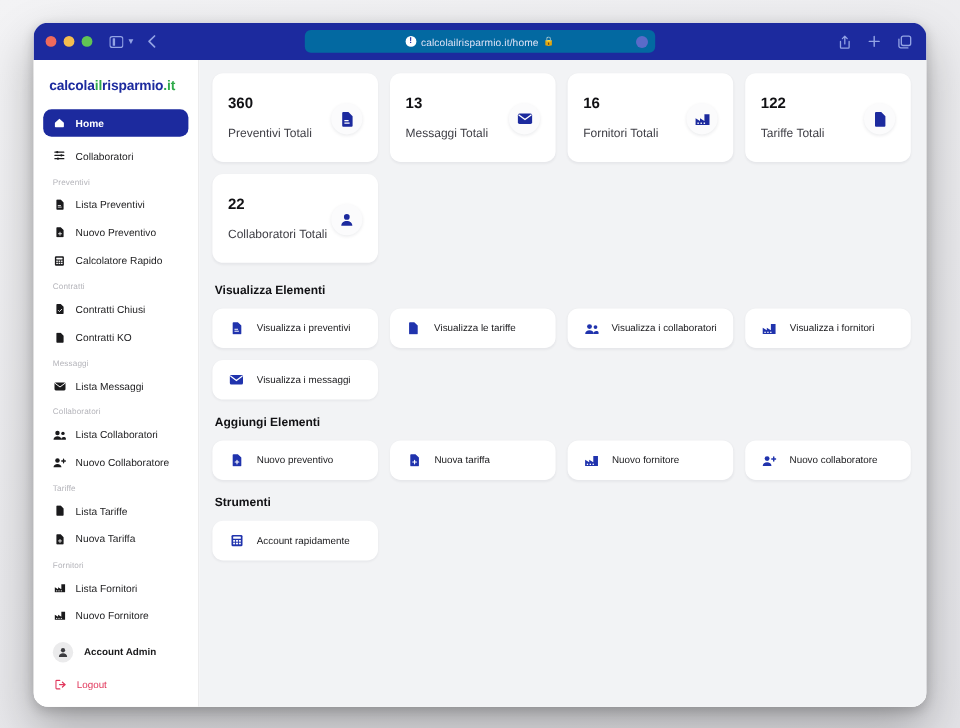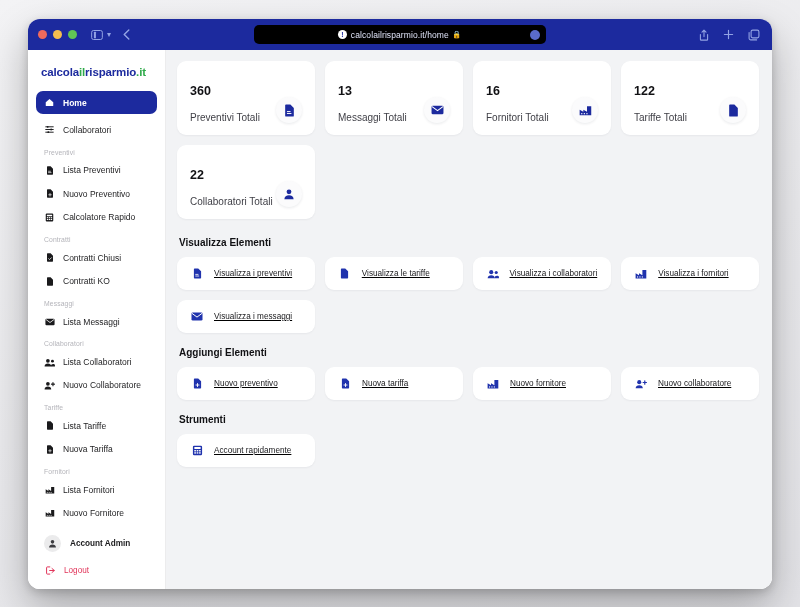--- a/index.html
+++ b/index.html
@@ -61,21 +61,21 @@
   #sidebar-toggle-caret { margin-left: 4px; font-size: 8px; }
   #nav-back-btn { margin-left: 12px; font-size: 13px; }
 
   #url-bar {
     position: absolute;
     left: 50%;
     transform: translateX(-50%);
     top: 6px;
     width: 292px;
     height: 19px;
-    background: #000000;
+    background: #0369a1;
     border-radius: 5px;
     display: flex;
     align-items: center;
     justify-content: center;
     gap: 4px;
   }
   #url-shield-icon {
     width: 9px; height: 9px; border-radius: 50%;
     background: #fff; color: #1c2a9e;
     font-size: 7px; line-height: 9px; text-align: center;
@@ -209,21 +209,21 @@
     display: grid;
     grid-template-columns: repeat(4, 1fr);
     gap: 10px;
   }
   .stat-card {
     background: #fff;
     border-radius: 9px;
     height: 74px;
     padding: 12px 13px;
     display: flex;
-    align-items: flex-end;
+    align-items: center;
     justify-content: space-between;
     box-shadow: 0 1px 2px rgba(16,24,40,.05);
   }
   .stat-value { font-size: 12.5px; font-weight: bold; color: #111114; line-height: 1.25; }
   .stat-label { font-size: 10px; color: #3f3f46; margin-top: 12px; white-space: nowrap; }
   .stat-badge {
     width: 26px; height: 26px;
     border-radius: 50%;
     background: #fbfbfc;
     box-shadow: 0 1px 3px rgba(16,24,40,.09);
@@ -238,21 +238,20 @@
     font-weight: bold;
     color: #111114;
     margin: 18px 0 9px 2px;
   }
   .section-title.tight { margin-top: 14px; }
 
   .action-grid {
     display: grid;
     grid-template-columns: repeat(4, 1fr);
     gap: 10px;
-    text-decoration: underline;
   }
   .action-card {
     background: #fff;
     border-radius: 9px;
     height: 33px;
     padding: 0 14px;
     display: flex;
     align-items: center;
     gap: 11px;
     box-shadow: 0 1px 2px rgba(16,24,40,.05);

